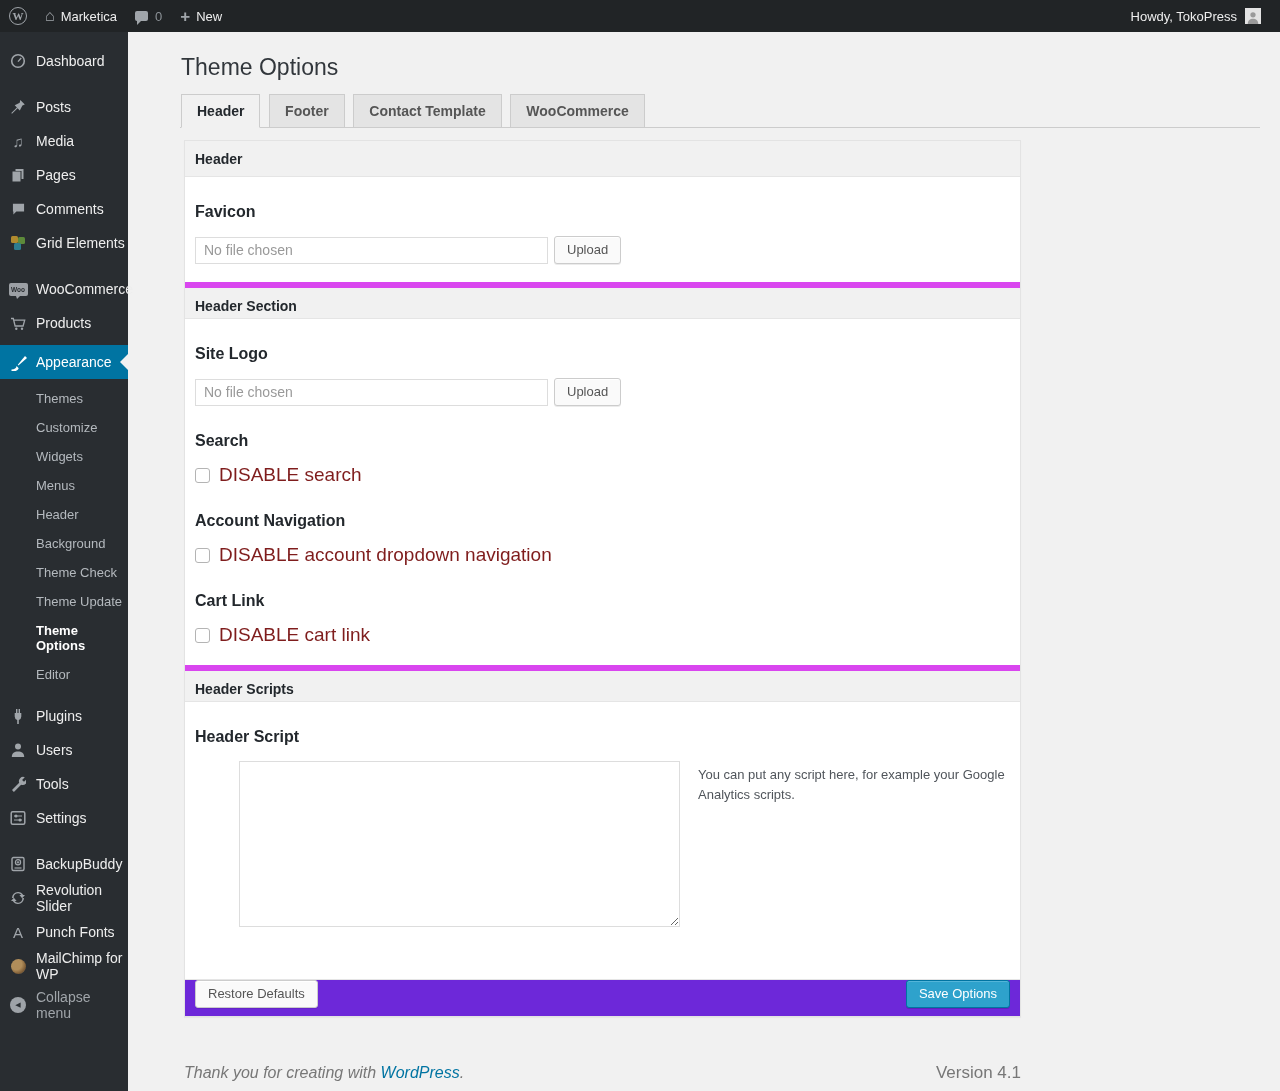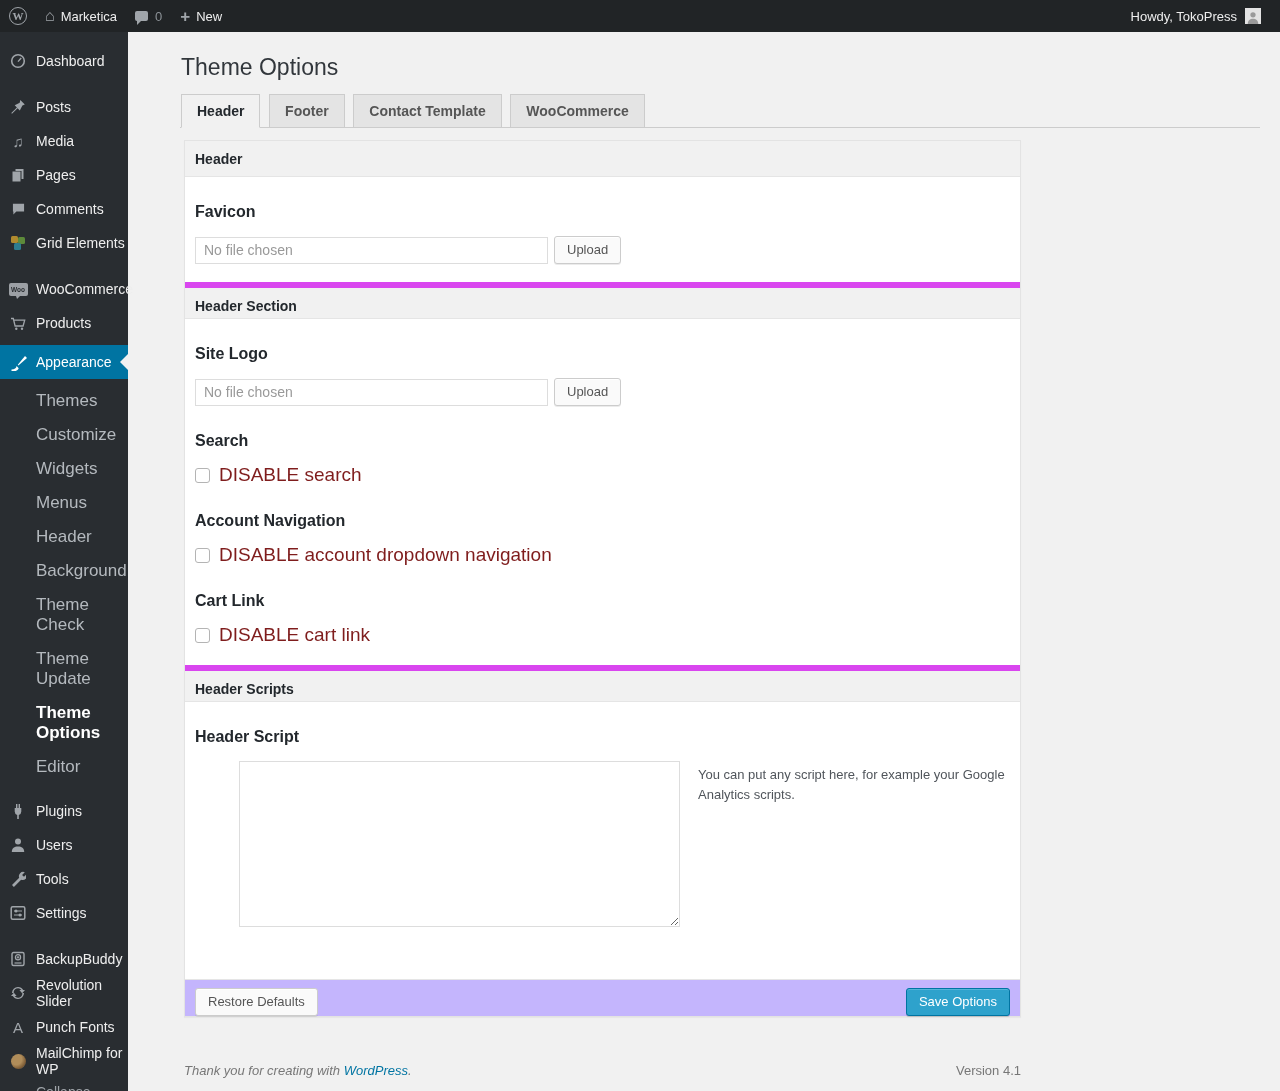--- a/index.html
+++ b/index.html
@@ -42,21 +42,21 @@
   .mi .ico { width:20px; margin:0 8px; display:flex; align-items:center; justify-content:center; color:#a0a5aa; font-size:15px; flex:none; }
   .mi.current { background:#0074a2; color:#fff; }
   .mi.current .ico { color:#fff; }
   .mi.current::after {
     content:""; position:absolute; right:0; top:50%; margin-top:-8px;
     border:8px solid transparent; border-right-color:#f1f1f1;
   }
   .gap { height:12px; }
   .gap-s { height:5px; }
   .submenu { padding:5px 0 10px; }
-  .smi { padding:7px 0 7px 36px; font-size:17px; color:#b4b9be; cursor:pointer; }
+  .smi { padding:7px 0 7px 36px; font-size:13px; color:#b4b9be; cursor:pointer; }
   .smi.current { color:#fff; font-weight:bold; }
   
   .grid-i { position:relative; width:17px; height:16px; }
   .grid-i span { position:absolute; width:7px; height:7px; border-radius:1.5px; }
   .grid-i .g1 { left:1px; top:1px;  background:#b08a2e; }
   .grid-i .g2 { left:8px; top:2px;  background:#5d8a3a; }
   .grid-i .g3 { left:4px; top:8px;  background:#2e7d8f; }
   .woo-i { width:19px; height:13px; background:#9ca0a5; border-radius:2px; position:relative;
            display:flex; align-items:center; justify-content:center;
            font-size:6.5px; font-weight:bold; color:#292d31; }
@@ -102,27 +102,27 @@
         margin-right:9px; flex:none; }
   .cb-text { font-size:19px; color:#7f1d1d; }
   .pad-b18 { padding-bottom:18px; }
   .pad-b19 { padding-bottom:19px; }
   .script-row { margin-top:16px; display:flex; align-items:flex-start; padding-bottom:52px;justify-content:flex-end; }
   .script-ta { width:441px; height:166px; border:1px solid #ddd; background:#fff;
                font-family:"Liberation Mono", monospace; font-size:12px; color:#444;
                padding:4px 6px; resize:both; }
   .script-desc { margin-left:18px; width:312px; font-size:13px; color:#50555b;
                  line-height:1.55; padding-top:4px; }
-  .panel-footer { height:37px; background:#c4b5fd; border-top:1px solid #e5e5e5;
-                  display:flex; align-items:flex-end; justify-content:space-between; padding:0 10px; }
+  .panel-footer { height:37px; background:#6d28d9; border-top:1px solid #e5e5e5;
+                  display:flex; align-items:flex-start; justify-content:space-between; padding:0 10px; }
   .footer-row { width:837px; margin:46px 0 0 4px; display:flex; justify-content:space-between;
                 align-items:baseline; }
-  .thanks { font-style:italic; color:#777; font-size:13px; }
+  .thanks { font-style:italic; color:#777; font-size:16px; }
   .thanks a { color:#0074a2; text-decoration:none; cursor:pointer; }
-  .version { color:#777; font-size:13px; }
+  .version { color:#777; font-size:17px; }
   svg.icon { display:block; }
 </style>
 </head>
 <body>
 
 <div id="adminbar">
   <div class="ab-left">
     <div class="ab-item">
       <span class="wplogo">W</span>
     </div>

